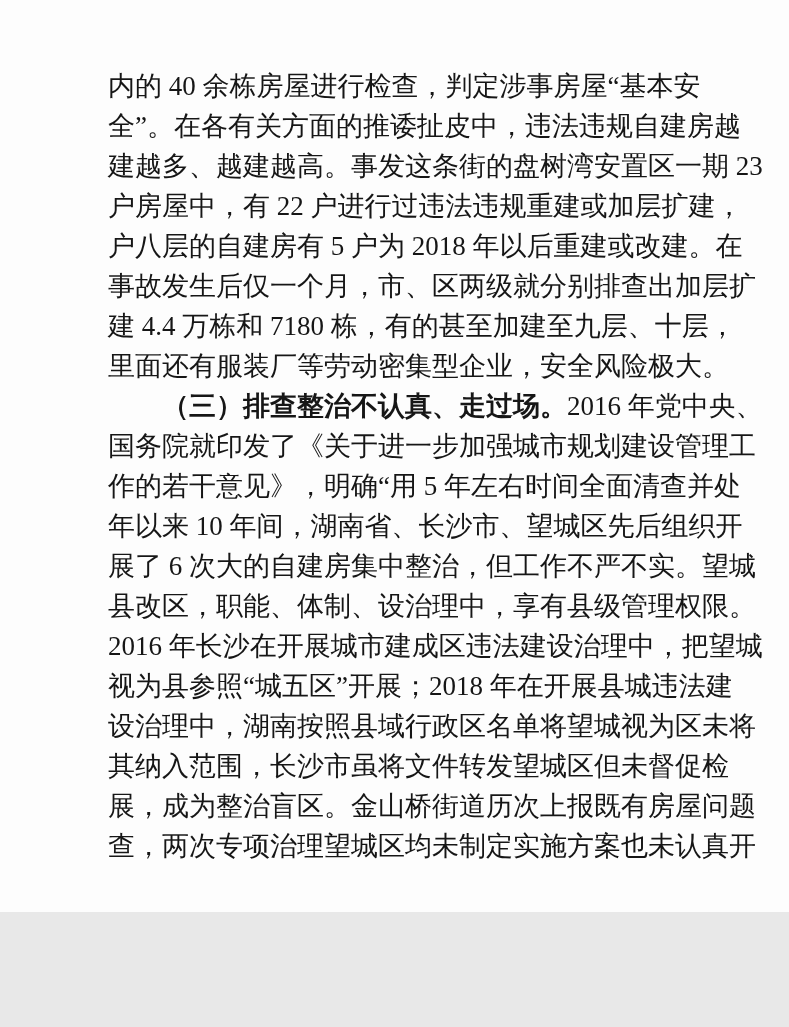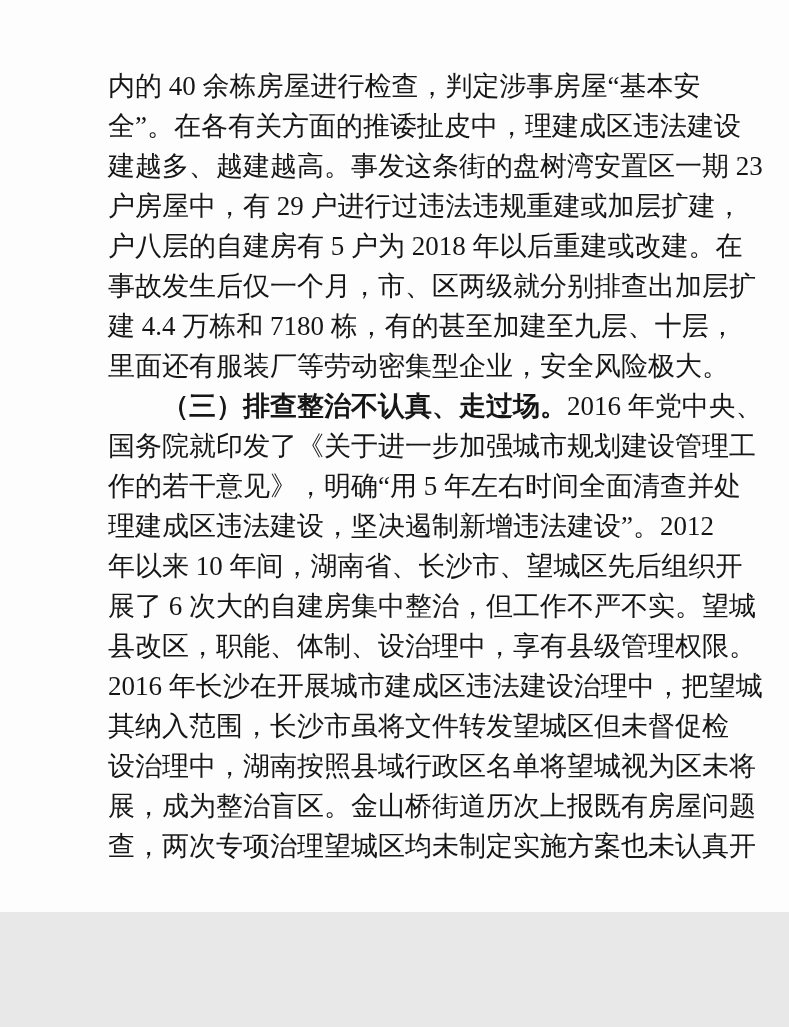--- a/index.html
+++ b/index.html
@@ -76,40 +76,40 @@
     filter: blur(2px);
   }
 </style>
 </head>
 <body>
 
 <div class="page">
   <div class="text-block">
 
     <div class="line">内的 40 余栋房屋进行检查，判定涉事房屋“基本安</div>
-    <div class="line">全”。在各有关方面的推诿扯皮中，理建成区违法建设</div>
+    <div class="line">全”。在各有关方面的推诿扯皮中，违法违规自建房越</div>
     <div class="line">建越多、越建越高。事发这条街的盘树湾安置区一期 23</div>
-    <div class="line">户房屋中，有 29 户进行过违法违规重建或加层扩建，</div>
+    <div class="line">户房屋中，有 22 户进行过违法违规重建或加层扩建，</div>
     <div class="line">户八层的自建房有 5 户为 2018 年以后重建或改建。在</div>
     <div class="line">事故发生后仅一个月，市、区两级就分别排查出加层扩</div>
     <div class="line">建 4.4 万栋和 7180 栋，有的甚至加建至九层、十层，</div>
     <div class="line end">里面还有服装厂等劳动密集型企业，安全风险极大。</div>
 
     <div class="line indent">
       <span class="bold">（三）排查整治不认真、走过场。</span><span>2016 年党中央、</span>
     </div>
     <div class="line">国务院就印发了《关于进一步加强城市规划建设管理工</div>
     <div class="line">作的若干意见》，明确“用 5 年左右时间全面清查并处</div>
-    <div class="line">理建成区违法建设，坚决遏制新增违法建设”。2012</div>
     <div class="line">年以来 10 年间，湖南省、长沙市、望城区先后组织开</div>
     <div class="line">展了 6 次大的自建房集中整治，但工作不严不实。望城</div>
     <div class="line">县改区，职能、体制、设治理中，享有县级管理权限。</div>
     <div class="line">2016 年长沙在开展城市建成区违法建设治理中，把望城</div>
+    <div class="line">视为县参照“城五区”开展；2018 年在开展县城违法建</div>
+    <div class="line">设治理中，湖南按照县域行政区名单将望城视为区未将</div>
     <div class="line">其纳入范围，长沙市虽将文件转发望城区但未督促检</div>
-    <div class="line">设治理中，湖南按照县域行政区名单将望城视为区未将</div>
     <div class="line">展，成为整治盲区。金山桥街道历次上报既有房屋问题</div>
     <div class="line">查，两次专项治理望城区均未制定实施方案也未认真开</div>
   </div>
 
   <div class="footer">— 12 —</div>
 
   <div class="smudge"></div>
   <div class="smudge-dot"></div>
 </div>
 

